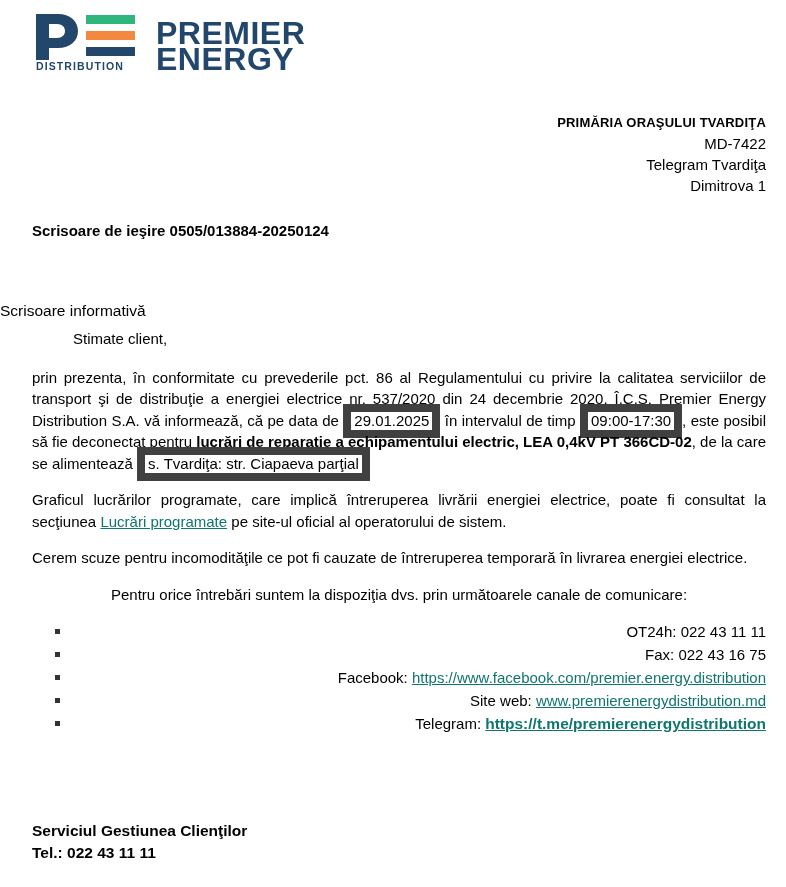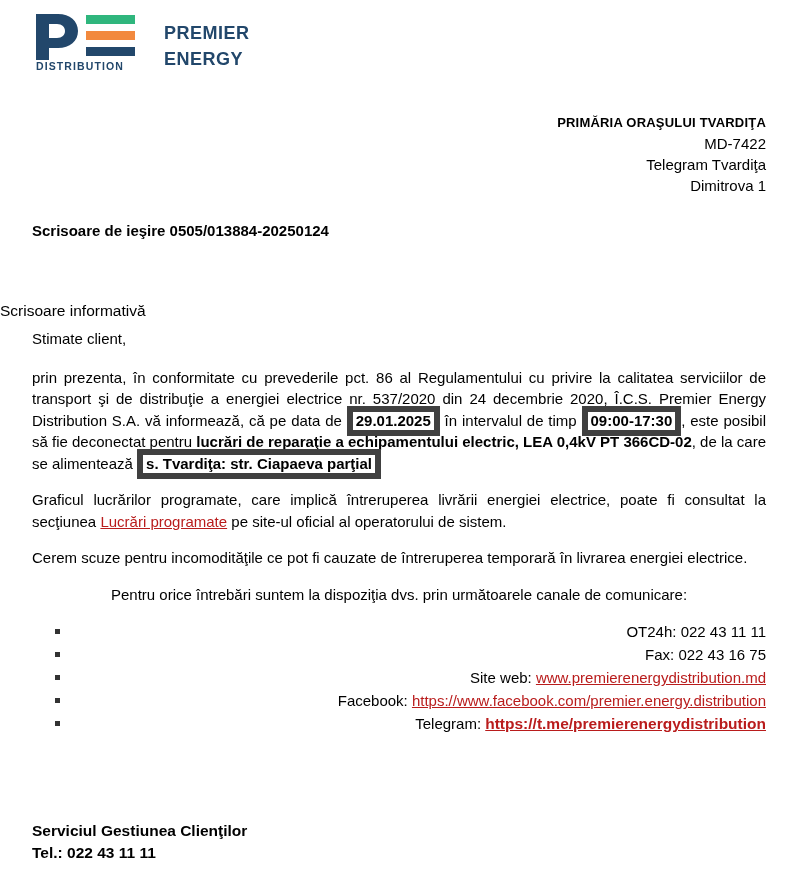--- a/index.html
+++ b/index.html
@@ -33,24 +33,24 @@
   }
   .logo-mark {
     position: absolute;
     left: 0;
     top: 0;
     width: 115px;
     height: 62px;
   }
   .logo-wordmark {
     position: absolute;
-    left: 132px;
+    left: 124px;
     top: 8px;
     font-weight: bold;
-    font-size: 18px;
+    font-size: 32px;
     line-height: 26px;
     letter-spacing: 0.5px;
     color: #22476b;
     font-family: "Liberation Sans", sans-serif;
   }
   .logo-wordmark span { display: block; }
 
   
   .addressee {
     position: absolute;
@@ -96,33 +96,34 @@
     font-size: 15px;
     line-height: 21.5px;
   }
   .body-text p {
     margin: 0 0 15px 0;
     text-align: justify;
   }
   .body-text p.salutation {
     text-align: left;
     margin-bottom: 17px;
+    margin-left: 41px;
   }
   .body-text p.no-just { text-align: center; }
   b, .b { font-weight: bold; }
 
   .boxed {
-    font-weight: bold;
-    border: 6px solid #404040;
+    font-weight: normal;
+    border: 8px solid #404040;
     padding: 0 3px 1px 3px;
     white-space: nowrap;
   }
 
   a.link {
-    color: #b91c1c;
+    color: #0f766e;
     text-decoration: underline;
   }
   a.link.tg {
     font-weight: bold;
     font-size: 15.5px;
   }
 
   ul.channels {
     list-style: none;
     margin: 2px 0 0 0;
@@ -200,24 +201,24 @@
     <p class="no-just">Pentru orice întrebări suntem la dispoziţia dvs. prin următoarele canale de comunicare:</p>
 
     <ul class="channels">
       <li>
         <span>OT24h: 022 43 11 11</span>
       </li>
       <li>
         <span>Fax: 022 43 16 75</span>
       </li>
       <li>
+        <span>Facebook: </span><a class="link" href="#">https://www.facebook.com/premier.energy.distribution</a>
+      </li>
+      <li>
         <span>Site web: </span><a class="link" href="#">www.premierenergydistribution.md</a>
-      </li>
-      <li>
-        <span>Facebook: </span><a class="link" href="#">https://www.facebook.com/premier.energy.distribution</a>
       </li>
       <li>
         <span>Telegram: </span><a class="link tg" href="#">https://t.me/premierenergydistribution</a>
       </li>
     </ul>
   </div>
 
   <div class="footer">
     <div>Serviciul Gestiunea Clienţilor</div>
     <div>Tel.: 022 43 11 11</div>

